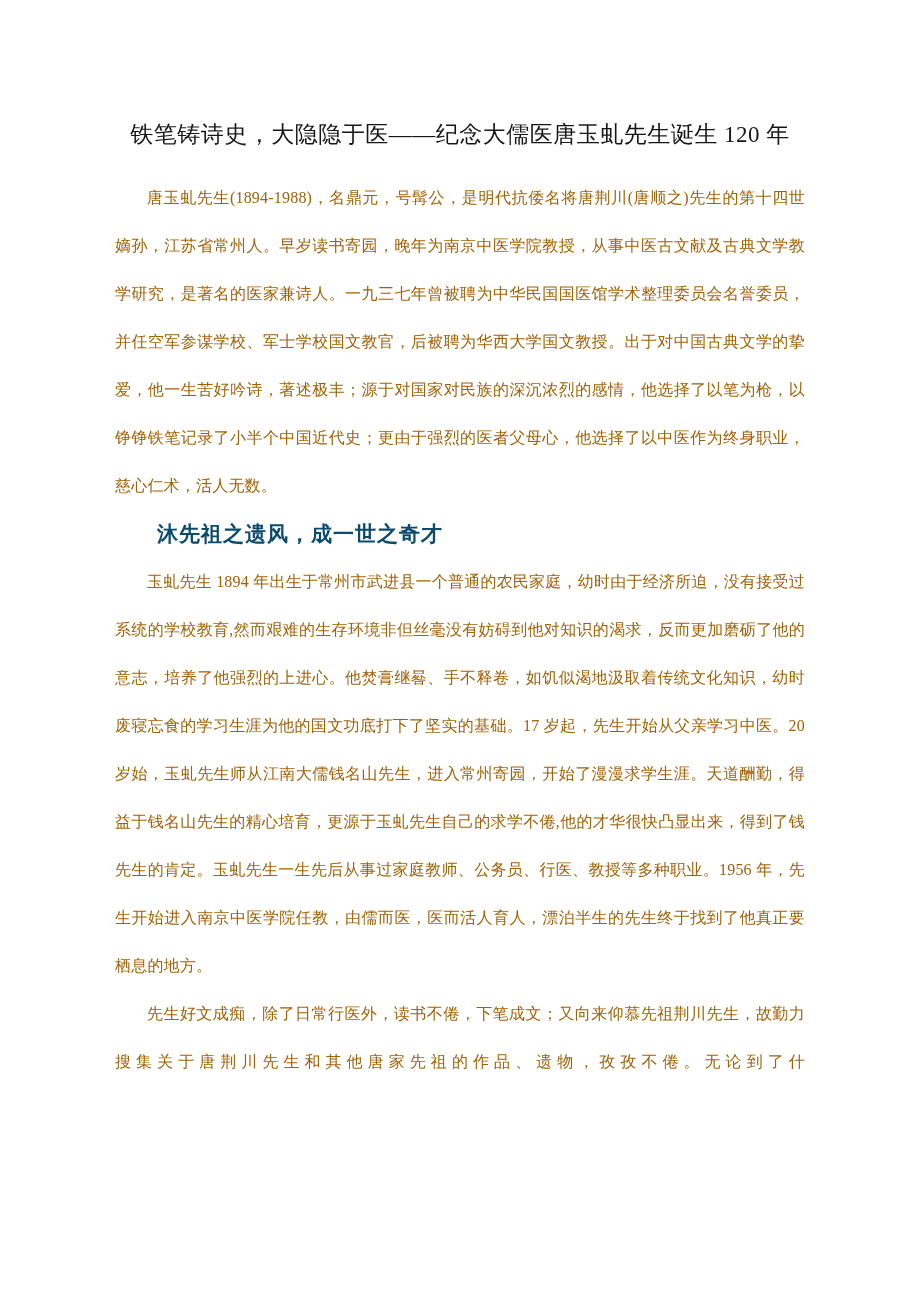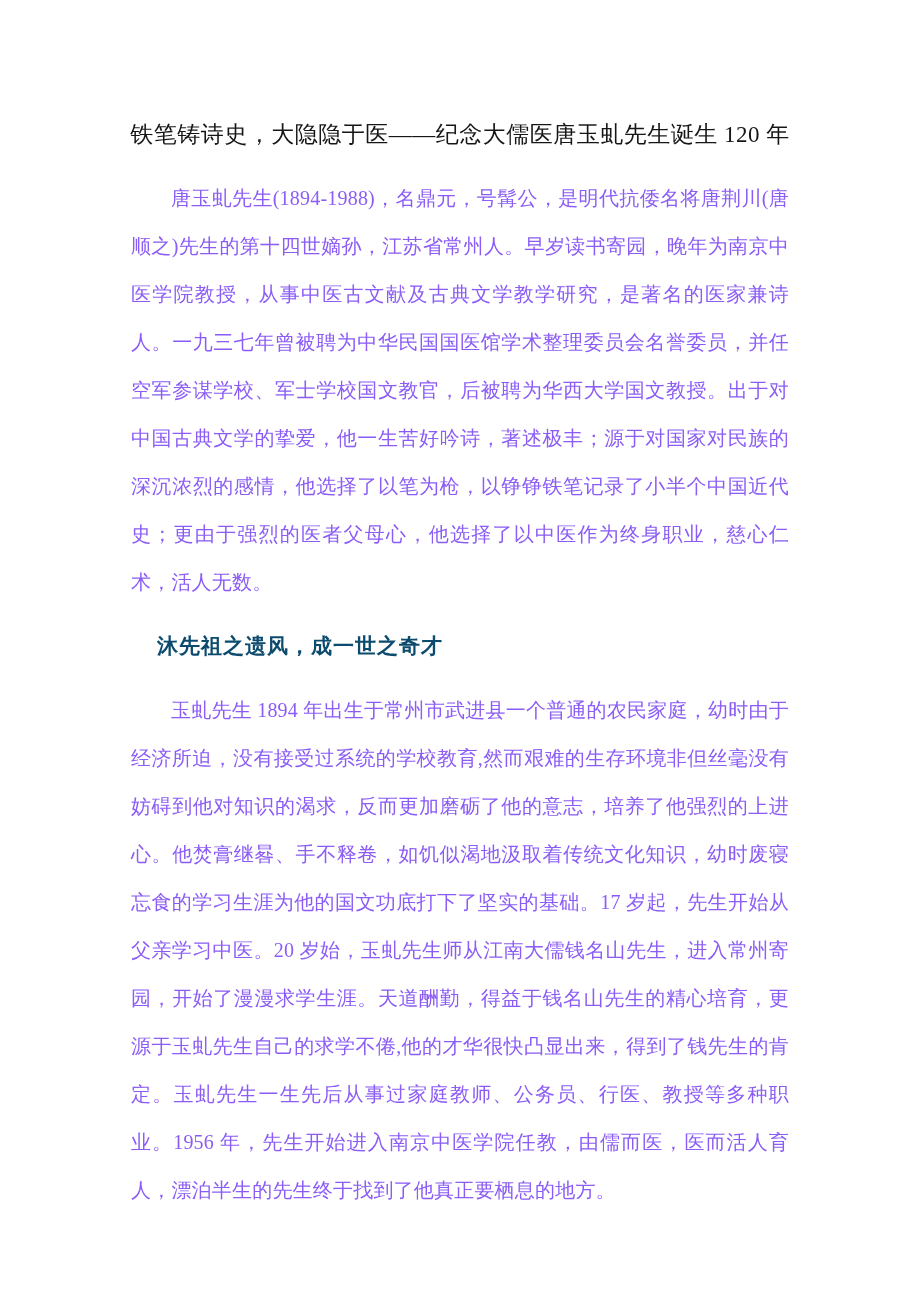--- a/index.html
+++ b/index.html
@@ -30,27 +30,27 @@
   }
   .byline {
     margin-top: 24px;
     font-size: 17px;
     text-align: center;
     line-height: 26px;
     letter-spacing: 1px;
     color: #2a2a2a;
   }
   .body-text {
-    margin: 16px;
-    font-size: 20px;
+    margin: 0;
+    font-size: 16px;
     line-height: 48px;
     text-align: justify;
     text-indent: 2em;
     letter-spacing: 0.2px;
-    color: #8b5cf6;
+    color: #a16207;
     word-break: break-all;
   }
   .intro {
     margin-top: 22px;
   }
   .section-heading {
     margin: 0;
     font-size: 21px;
     font-weight: bold;
     line-height: 48px;
@@ -69,14 +69,15 @@
 
   <h1 class="title">铁笔铸诗史，大隐隐于医——纪念大儒医唐玉虬先生诞生 120 年</h1>
 
 
   <p class="body-text intro">唐玉虬先生(1894-1988)，名鼎元，号髯公，是明代抗倭名将唐荆川(唐顺之)先生的第十四世嫡孙，江苏省常州人。早岁读书寄园，晚年为南京中医学院教授，从事中医古文献及古典文学教学研究，是著名的医家兼诗人。一九三七年曾被聘为中华民国国医馆学术整理委员会名誉委员，并任空军参谋学校、军士学校国文教官，后被聘为华西大学国文教授。出于对中国古典文学的挚爱，他一生苦好吟诗，著述极丰；源于对国家对民族的深沉浓烈的感情，他选择了以笔为枪，以铮铮铁笔记录了小半个中国近代史；更由于强烈的医者父母心，他选择了以中医作为终身职业，慈心仁术，活人无数。</p>
 
   <h2 class="section-heading">沐先祖之遗风，成一世之奇才</h2>
 
   <p class="body-text">玉虬先生 1894 年出生于常州市武进县一个普通的农民家庭，幼时由于经济所迫，没有接受过系统的学校教育,然而艰难的生存环境非但丝毫没有妨碍到他对知识的渴求，反而更加磨砺了他的意志，培养了他强烈的上进心。他焚膏继晷、手不释卷，如饥似渴地汲取着传统文化知识，幼时废寝忘食的学习生涯为他的国文功底打下了坚实的基础。17 岁起，先生开始从父亲学习中医。20 岁始，玉虬先生师从江南大儒钱名山先生，进入常州寄园，开始了漫漫求学生涯。天道酬勤，得益于钱名山先生的精心培育，更源于玉虬先生自己的求学不倦,他的才华很快凸显出来，得到了钱先生的肯定。玉虬先生一生先后从事过家庭教师、公务员、行医、教授等多种职业。1956 年，先生开始进入南京中医学院任教，由儒而医，医而活人育人，漂泊半生的先生终于找到了他真正要栖息的地方。</p>
 
+  <p class="body-text cut-paragraph">先生好文成痴，除了日常行医外，读书不倦，下笔成文；又向来仰慕先祖荆川先生，故勤力搜集关于唐荆川先生和其他唐家先祖的作品、遗物，孜孜不倦。无论到了什</p>
 
 </div>
 
 </body></html>

